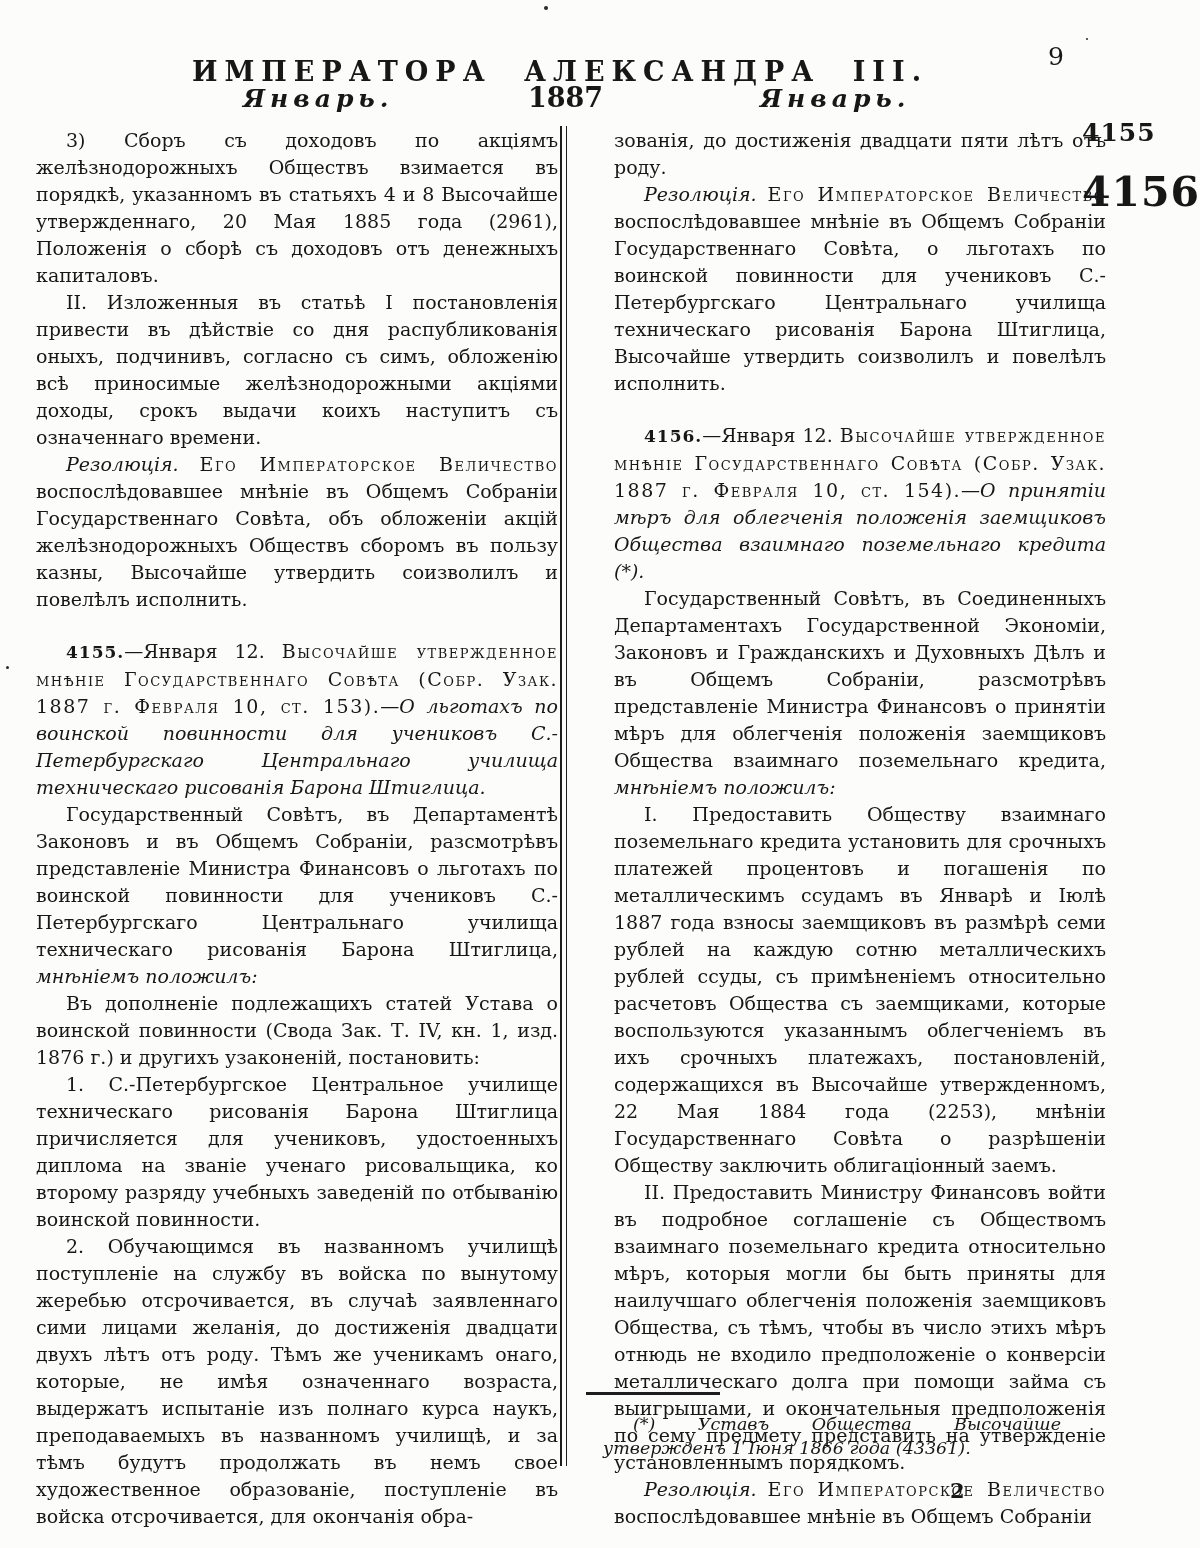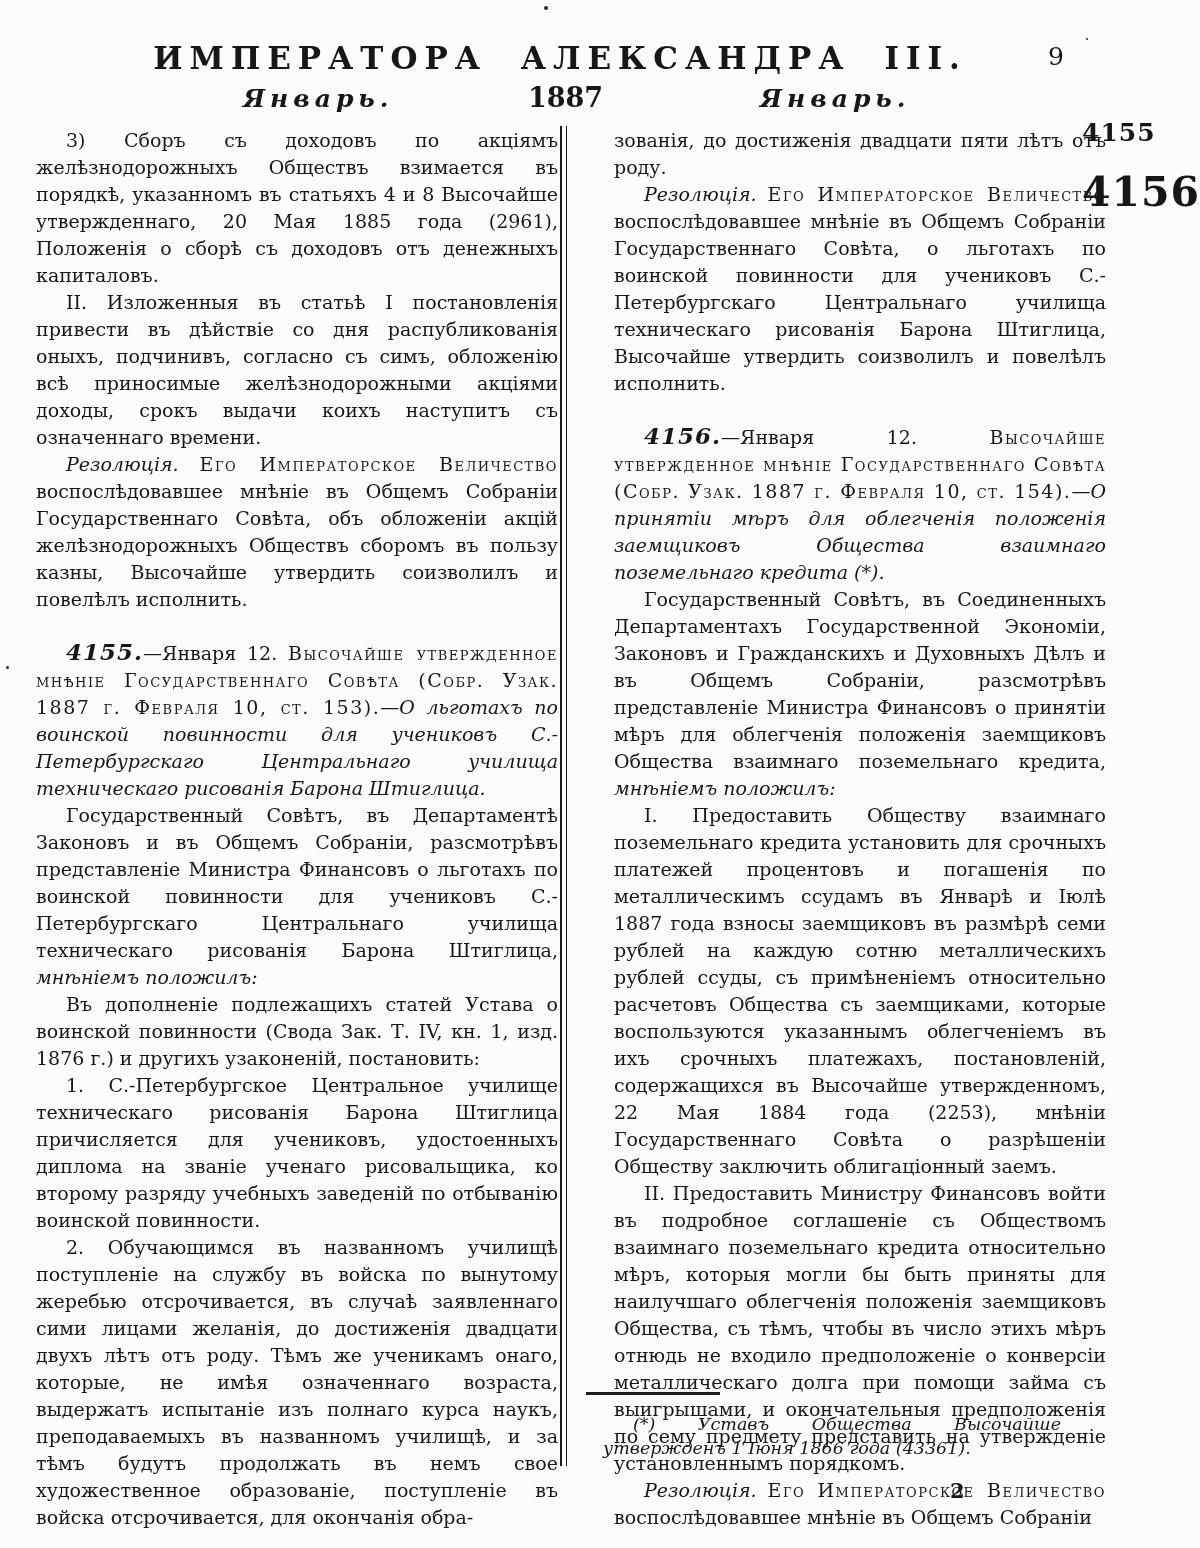--- a/index.html
+++ b/index.html
@@ -7,22 +7,22 @@
     width:1200px; height:1548px; position:relative;
     background:#fcfcfa; color:#171717;
     font-family:"DejaVu Serif", serif;
   }
   .speck { position:absolute; background:#2a2a2a; border-radius:50%; }
   .s1 { left:544px; top:6px;  width:4px; height:4px; }
   .s2 { left:1086px; top:38px; width:2px; height:2px; }
   .s3 { left:6px;  top:666px; width:3px; height:3px; }
 
   .page-title {
-    position:absolute; top:40px; left:40px; width:1040px;
-    text-align:center; font-size:31px; font-weight:bold;
+    position:absolute; top:56px; left:40px; width:1040px;
+    text-align:center; font-size:27px; font-weight:bold;
     letter-spacing:7px; word-spacing:16px; white-space:nowrap;
   }
   .page-number { position:absolute; top:42px; left:1048px; font-size:25px; }
   .run-month {
     position:absolute; top:84px; font-style:italic;
     font-size:25px; letter-spacing:5px; font-weight:bold;text-align:center;
   }
   .rm-left  { left:243px; }
   .rm-right { left:760px; }
   .run-year { position:absolute; top:82px; left:528px; font-size:27px; font-weight:bold; }
@@ -37,21 +37,21 @@
   .col-right { left:614px; width:492px; }
 
   .para {
     margin:0; text-indent:30px; text-align:justify;
     font-size:19px; line-height:27px;
   }
   .para.cont { text-indent:0; }
   .para.article { margin-top:25px; }
   .seg-italic { font-style:italic; }
   .seg-sc { font-variant:small-caps; letter-spacing:1.5px; }
-  .seg-artnum { font-weight:bold; font-size:23px; letter-spacing:1px;font-style:italic; }
+  .seg-artnum { font-weight:bold; font-size:17px; letter-spacing:1px; }
 
   .footnote {
     position:absolute; left:586px; top:1392px; width:492px;
   }
   .footnote-rule { width:134px; height:3px; background:#1d1d1d; margin:0 0 13px 0; }
   .footnote-text {
     margin:17px; font-size:17.5px; font-style:italic;
     line-height:24px; text-align:justify; text-indent:30px;
   }
   .signature { position:absolute; left:950px; top:1478px; font-size:21px; font-weight:bold; }

